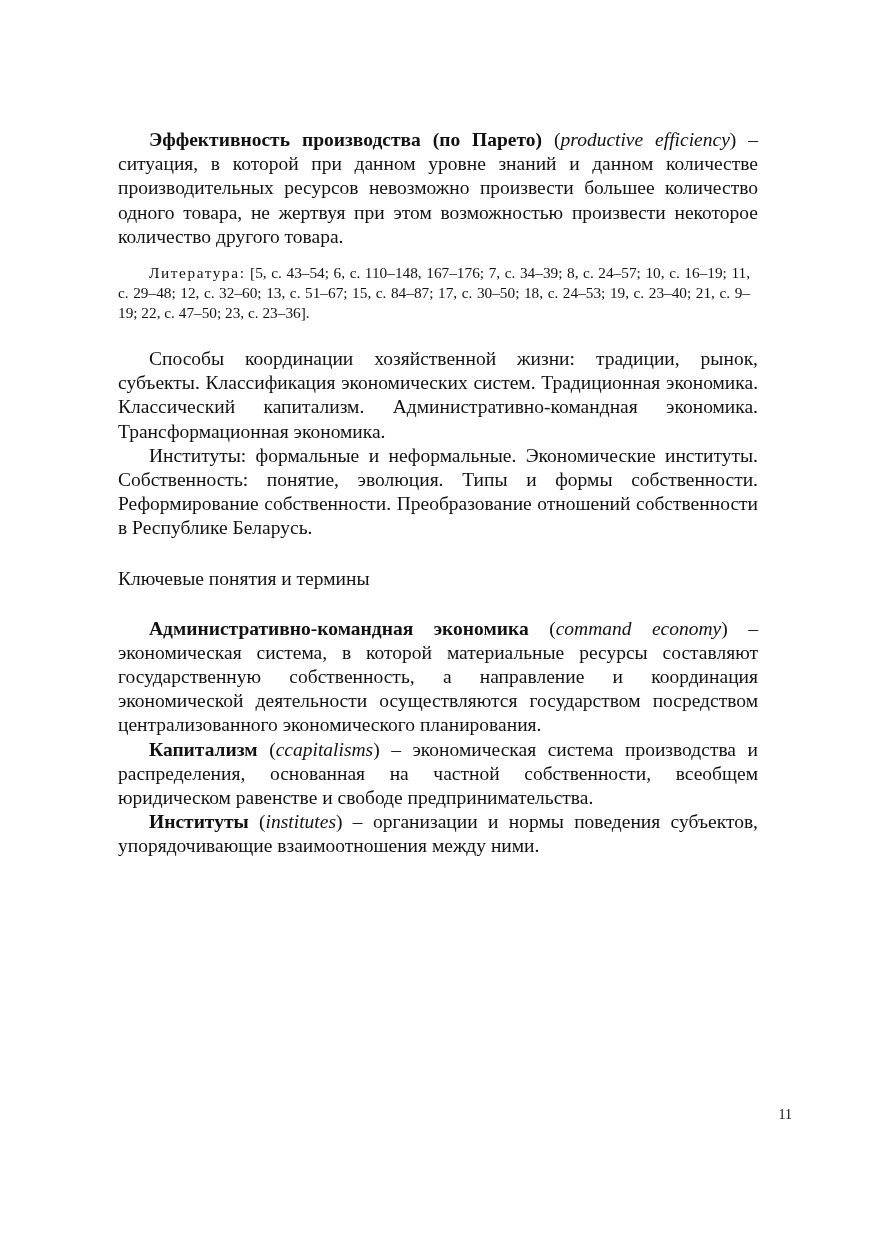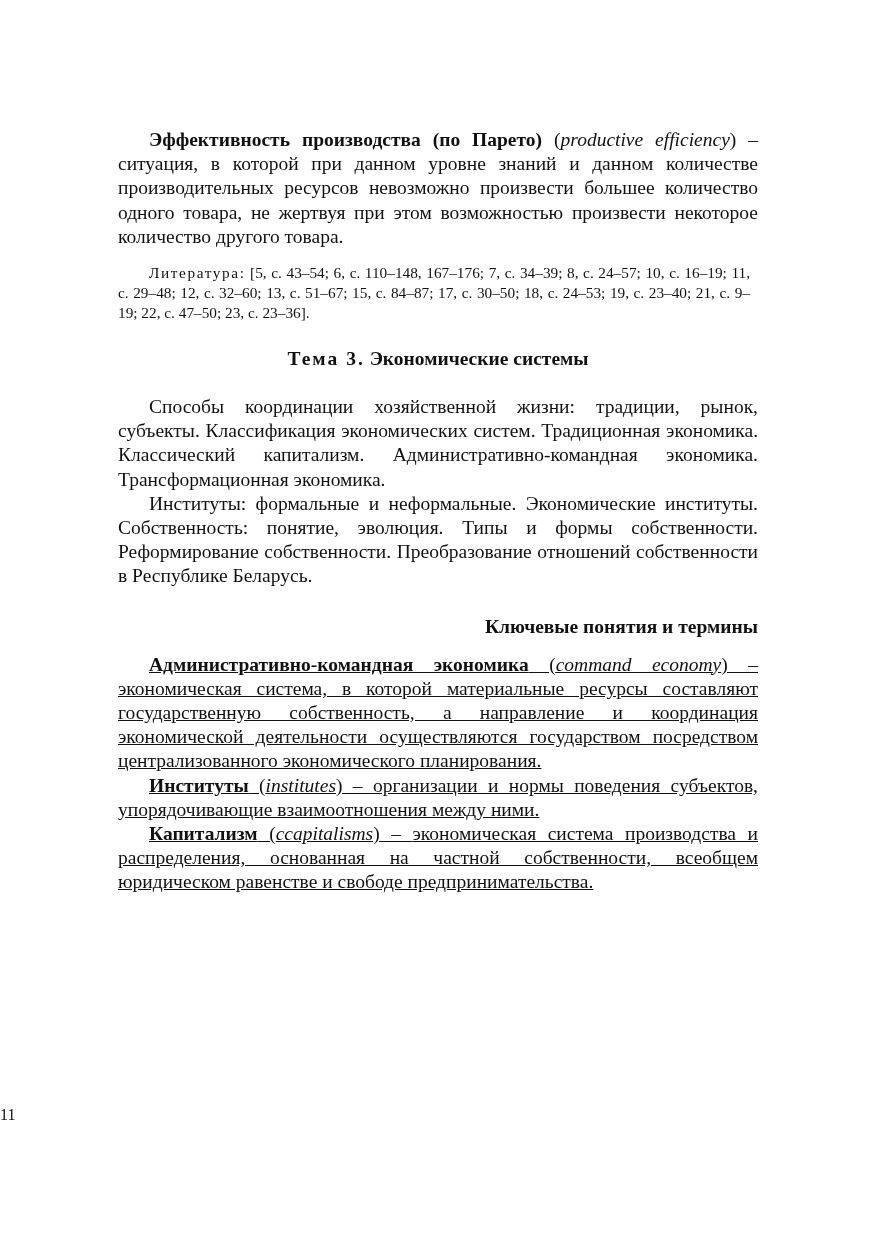--- a/index.html
+++ b/index.html
@@ -44,57 +44,56 @@
       font-size: 19.5px;
       font-weight: bold;
       text-align: center;
       line-height: 24px;
     }
     .topic-label { letter-spacing: 2px; }
     .topic-body { margin-top: 24px; }
     h2.section {
       margin: 26px 0 0 0;
       font-size: 19.5px;
-      font-weight: bold;
-      text-align: right;
+      font-weight: normal;
+      text-align: left;
       line-height: 24px;
     }
-    .terms-body { margin-top: 14px; text-decoration: underline; }
+    .terms-body { margin-top: 26px; }
     .page-number {
       position: absolute;
       left: 0;
       width: 792px;
       top: 1105px;
-      text-align: left;
-      font-size: 16px;
+      text-align: right;
+      font-size: 14px;
       line-height: 20px;
     }
   </style>
 </head>
 <body>
 
 <div class="page">
 
 
   <p class="para"><span class="term">Эффективность производства (по Парето)</span><span> (</span><span class="eng">productive efficiency</span><span>) – </span><span>ситуация, в которой при данном уровне знаний и данном количестве производительных ресурсов невозможно произвести большее количество одного товара, не жертвуя при этом возможностью произвести некоторое количество другого товара.</span></p>
 
   <p class="lit"><span class="lit-label">Литература:</span><span> </span><span>[5, с. 43–54; 6, с. 110–148, 167–176; 7, с. 34–39; 8, с. 24–57; 10, с. 16–19; 11, с. 29–48; 12, с. 32–60; 13, с. 51–67; 15, с. 84–87; 17, с. 30–50; 18, с. 24–53; 19, с. 23–40; 21, с. 9–19; 22, с. 47–50; 23, с. 23–36].</span></p>
 
-  <h2 class="topic"><span class="topic-label">Тема 3.</span><span> </span><span>Экономические системы</span></h2>
 
   <div class="topic-body">
     <p class="para">Способы координации хозяйственной жизни: традиции, рынок, субъекты. Классификация экономических систем. Традиционная экономика. Классический капитализм. Административно-командная экономика. Трансформационная экономика.</p>
     <p class="para">Институты: формальные и неформальные. Экономические институты. Собственность: понятие, эволюция. Типы и формы собственности. Реформирование собственности. Преобразование отношений собственности в Республике Беларусь.</p>
   </div>
 
   <h2 class="section">Ключевые понятия и термины</h2>
 
   <div class="terms-body">
     <p class="para"><span class="term">Административно-командная экономика</span><span> (</span><span class="eng">command economy</span><span>) – </span><span>экономическая система, в которой материальные ресурсы составляют государственную собственность, а направление и координация экономической деятельности осуществляются государством посредством централизованного экономического планирования.</span></p>
 
+    <p class="para"><span class="term">Капитализм</span><span> (</span><span class="eng">ccapitalisms</span><span>) – </span><span>экономическая система производства и распределения, основанная на частной собственности, всеобщем юридическом равенстве и свободе предпринимательства.</span></p>
+
     <p class="para"><span class="term">Институты</span><span> (</span><span class="eng">institutes</span><span>) – </span><span>организации и нормы поведения субъектов, упорядочивающие взаимоотношения между ними.</span></p>
-
-    <p class="para"><span class="term">Капитализм</span><span> (</span><span class="eng">ccapitalisms</span><span>) – </span><span>экономическая система производства и распределения, основанная на частной собственности, всеобщем юридическом равенстве и свободе предпринимательства.</span></p>
 
   </div>
 </div>
 
 <div class="page-number">11</div>
 
 </body></html>

